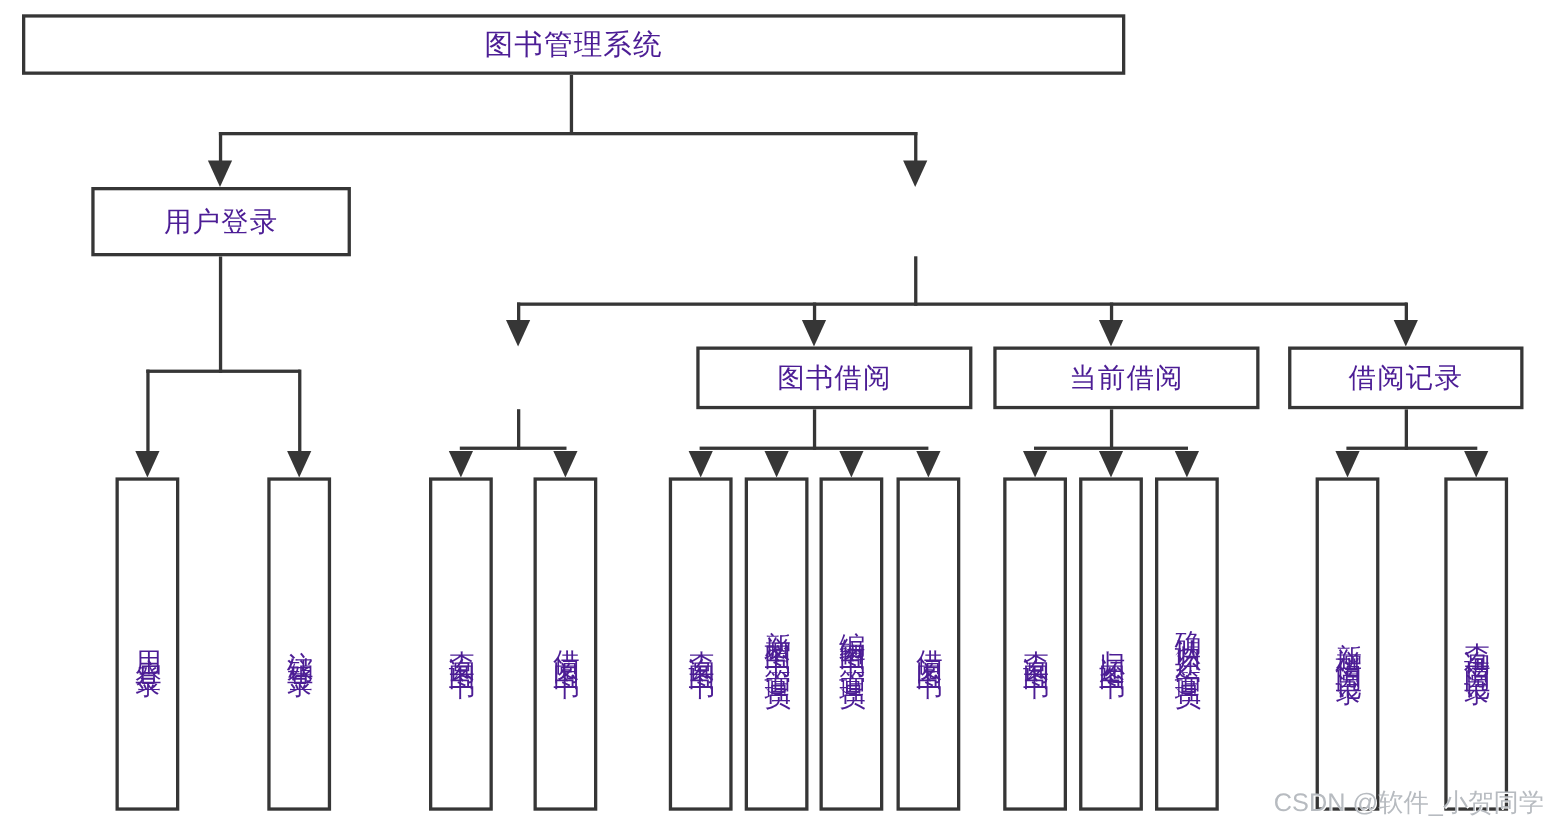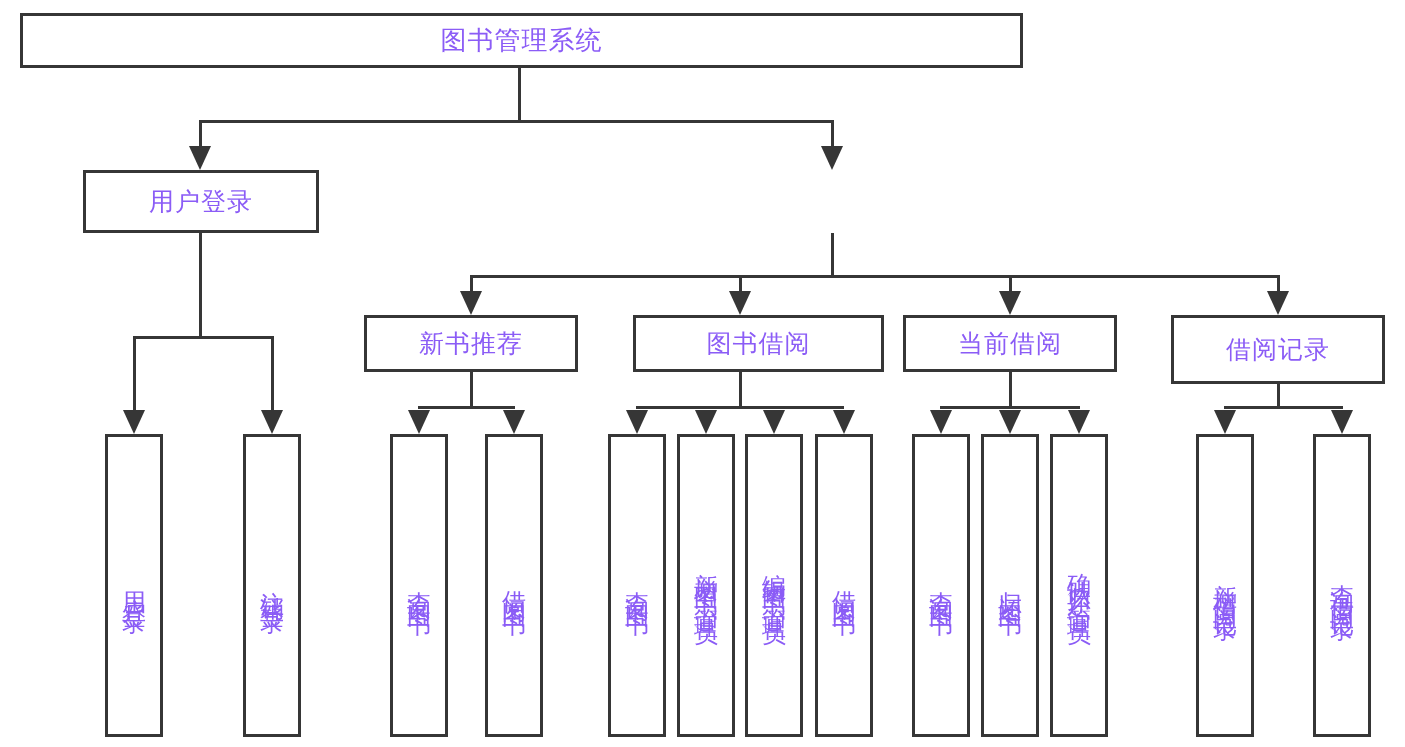--- a/index.html
+++ b/index.html
@@ -17,21 +17,21 @@
   }
   
   .node {
     position: absolute;
     box-sizing: border-box;
     border: 3px solid #363636;
     background: #ffffff;
     display: flex;
     align-items: center;
     justify-content: center;
-    color: #8b5cf6;
+    color: #4c1d95;
   }
   .node.h { font-size: 25px; letter-spacing: 1px; }
   .node.root { font-size: 26px; }
   .node.v { font-size: 24px; }
   .node.v .vtext {
     writing-mode: vertical-rl;
     text-orientation: mixed;
     letter-spacing: 7px;
     line-height: 1;
     white-space: nowrap;
@@ -113,24 +113,23 @@
 
   <div class="vline" style="left:1277px; top:372px; height:37px;"></div>
   <div class="hline" style="left:1224px; top:406px; width:119px;"></div>
   <div class="arrow" style="left:1214px; top:410px;"></div>
   <div class="arrow" style="left:1331px; top:410px;"></div>
 
   <div class="node h root" style="left:20px; top:13px; width:1003px; height:55px;">图书管理系统</div>
 
   <div class="node h" style="left:83px; top:170px; width:236px; height:63px;">用户登录</div>
 
-  <div class="node h" style="left:364px; top:315px; width:214px; height:57px;">新书推荐</div>
   <div class="node h" style="left:633px; top:315px; width:251px; height:57px;">图书借阅</div>
-  <div class="node h" style="left:903px; top:315px; width:214px; height:57px;">当前借阅</div>
-  <div class="node h" style="left:1171px; top:315px; width:214px; height:69px;">借阅记录</div>
+  <div class="node h" style="left:903px; top:315px; width:242px; height:57px;">当前借阅</div>
+  <div class="node h" style="left:1171px; top:315px; width:214px; height:57px;">借阅记录</div>
 
   <div class="node v" style="left:105px; top:434px; width:58px; height:303px;">
     <span class="vtext">用户登录</span>
   </div>
   <div class="node v" style="left:243px; top:434px; width:58px; height:303px;">
     <span class="vtext">注销登录</span>
   </div>
 
   <div class="node v" style="left:390px; top:434px; width:58px; height:303px;">
     <span class="vtext">查询图书</span>
@@ -162,14 +161,15 @@
     <span class="vtext">确认归还（管理员）</span>
   </div>
 
   <div class="node v" style="left:1196px; top:434px; width:58px; height:303px;">
     <span class="vtext">新增借阅记录</span>
   </div>
   <div class="node v" style="left:1313px; top:434px; width:58px; height:303px;">
     <span class="vtext">查询借阅记录</span>
   </div>
 
+  <div class="watermark">CSDN @软件_小贺同学</div>
 
 </div>
 
 </body></html>

